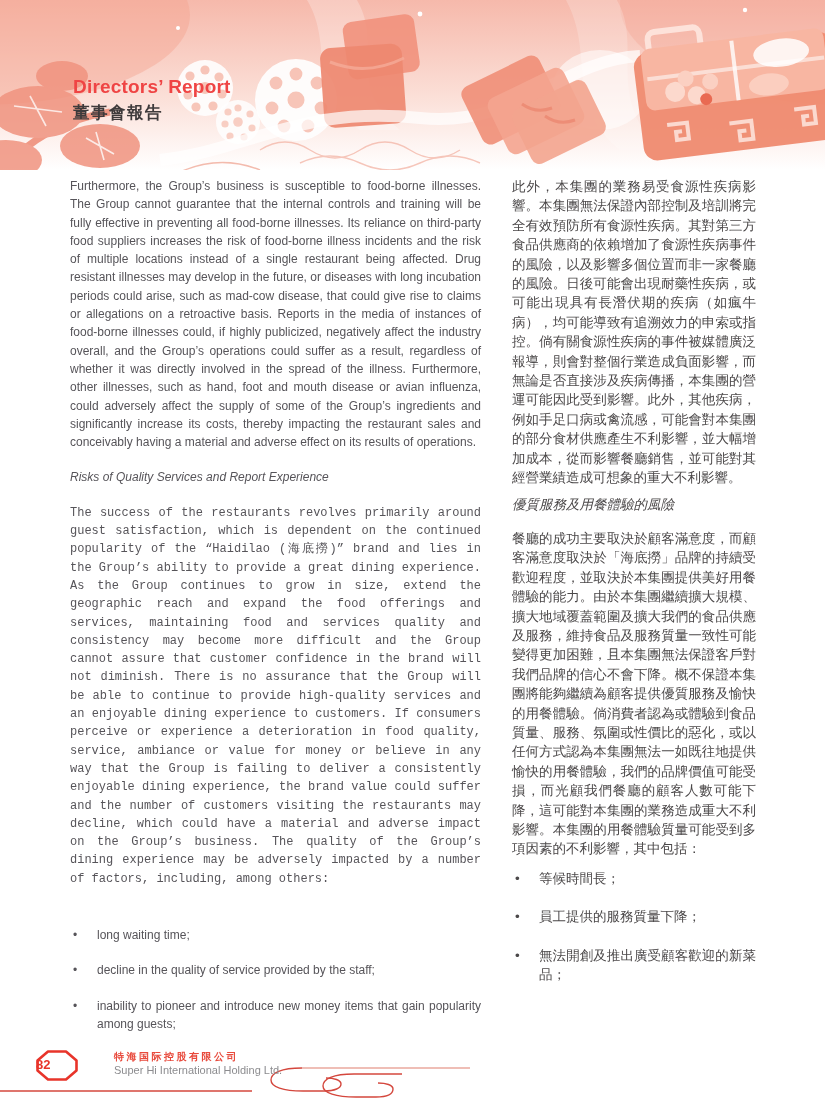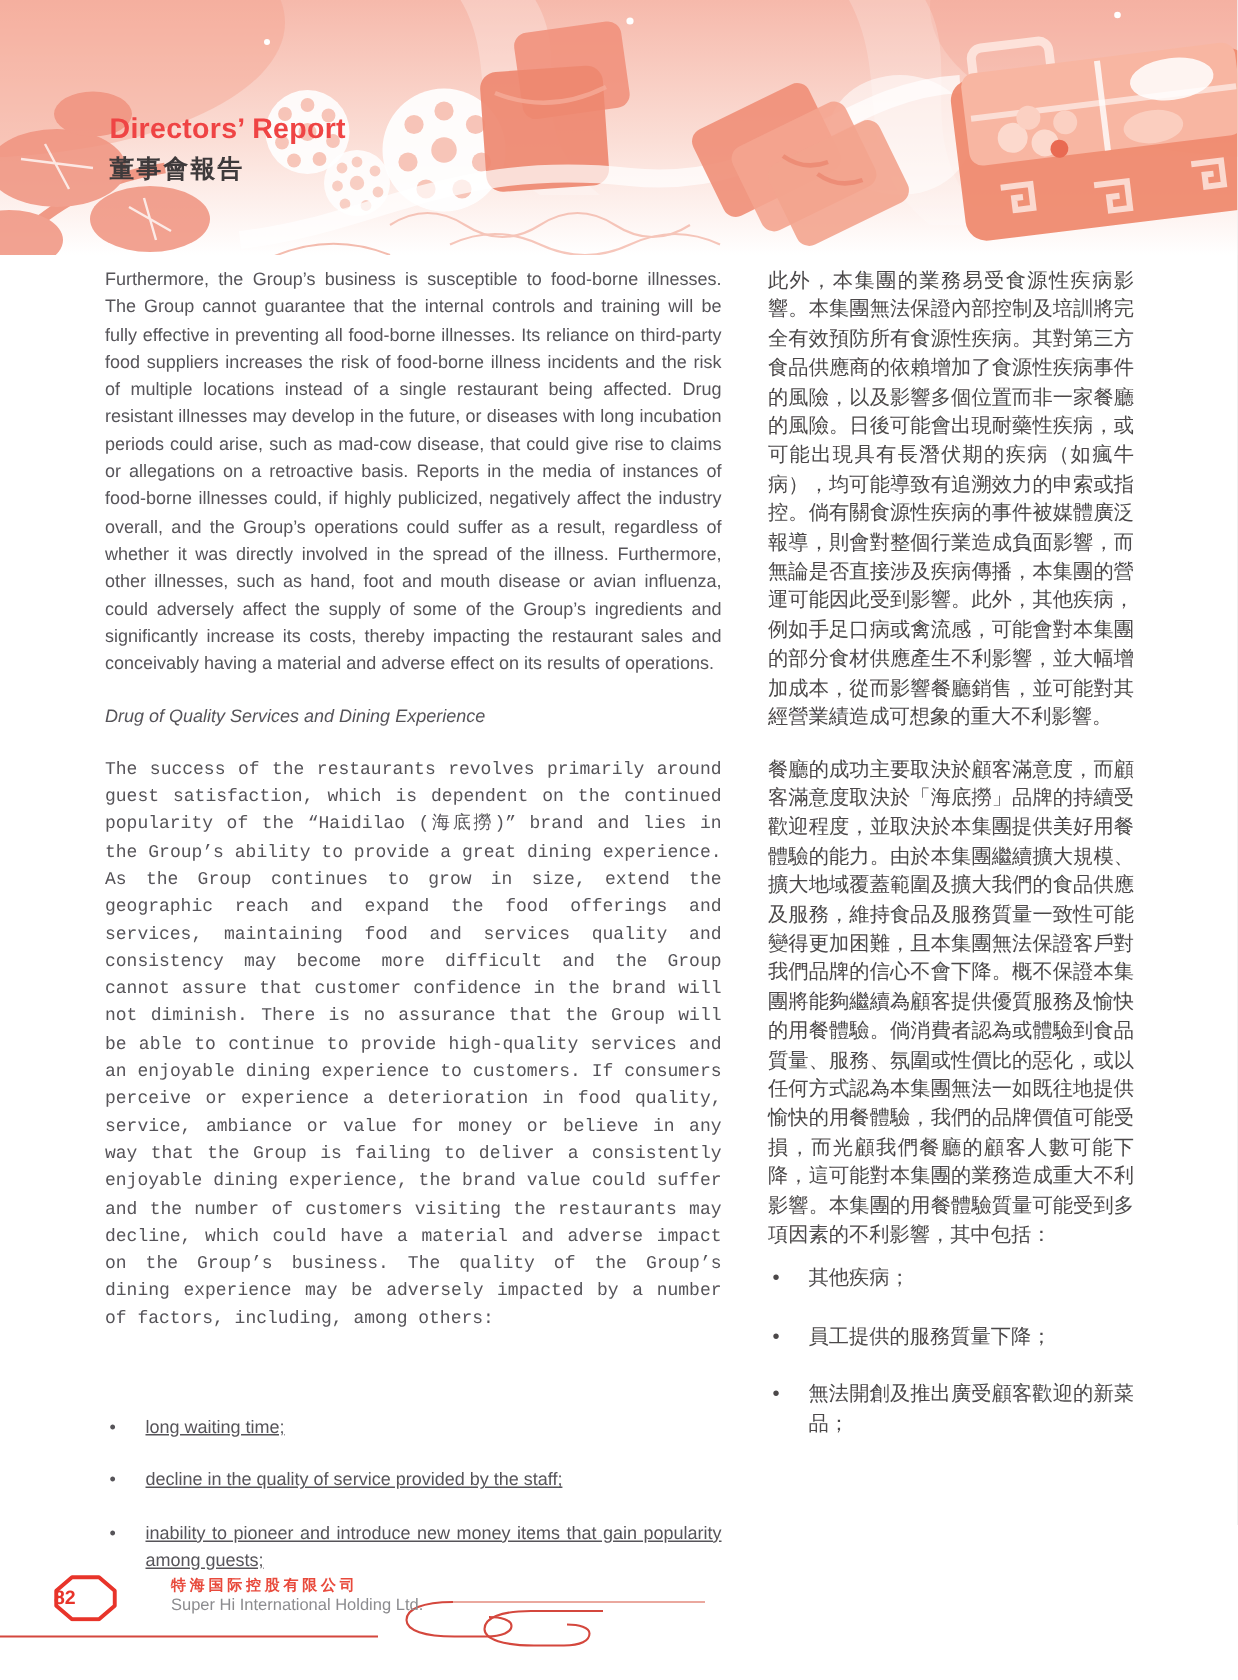--- a/index.html
+++ b/index.html
@@ -20,21 +20,21 @@
   }
   
   .col{position:absolute;text-align:justify;}
   .col p{margin:0;}
   .col-en{
     left:70px;top:177px;width:411px;
     font-size:12px;line-height:18.3px;color:#565459;
   }
   .col-en .section-heading{margin-top:17px;}
   .col-en .para2{margin-top:17px;font-family:Liberation Mono, monospace;}
-  .col-en ul{margin:54px 0 0 0;text-decoration:underline;}
+  .col-en ul{margin:38px 0 0 0;}
   .col-en li + li{margin-top:17px;}
   .col-zh{
     left:512px;top:177px;width:244px;
     font-size:13.5px;line-height:19.4px;color:#4b4849;
     text-justify:inter-ideograph;
   }
   .col-zh .section-heading{margin-top:7px;}
   .col-zh .para2{margin-top:15px;}
   .col-zh ul{margin:10px 0 0 0;}
   .col-zh li + li{margin-top:19px;}
@@ -173,34 +173,35 @@
       <circle cx="420" cy="14" r="2.4" fill="#ffffff"></circle>
       <circle cx="745" cy="10" r="2.2" fill="#ffffff"></circle>
       <circle cx="178" cy="28" r="2" fill="#ffffff"></circle>
     </svg>
     <div class="title-en">Directors’ Report</div>
     <div class="title-zh" lang="zh-Hant">董事會報告</div>
   </div>
 
   <div class="col col-en">
     <p class="para1">Furthermore, the Group’s business is susceptible to food-borne illnesses. The Group cannot guarantee that the internal controls and training will be fully effective in preventing all food-borne illnesses. Its reliance on third-party food suppliers increases the risk of food-borne illness incidents and the risk of multiple locations instead of a single restaurant being affected. Drug resistant illnesses may develop in the future, or diseases with long incubation periods could arise, such as mad-cow disease, that could give rise to claims or allegations on a retroactive basis. Reports in the media of instances of food-borne illnesses could, if highly publicized, negatively affect the industry overall, and the Group’s operations could suffer as a result, regardless of whether it was directly involved in the spread of the illness. Furthermore, other illnesses, such as hand, foot and mouth disease or avian influenza, could adversely affect the supply of some of the Group’s ingredients and significantly increase its costs, thereby impacting the restaurant sales and conceivably having a material and adverse effect on its results of operations.</p>
-    <p class="section-heading">Drug of Quality Services and Dining Experience</p>
+    <p class="section-heading">Risks of Quality Services and Report Experience</p>
     <p class="para2">The success of the restaurants revolves primarily around guest satisfaction, which is dependent on the continued popularity of the “Haidilao (海底撈)” brand and lies in the Group’s ability to provide a great dining experience. As the Group continues to grow in size, extend the geographic reach and expand the food offerings and services, maintaining food and services quality and consistency may become more difficult and the Group cannot assure that customer confidence in the brand will not diminish. There is no assurance that the Group will be able to continue to provide high-quality services and an enjoyable dining experience to customers. If consumers perceive or experience a deterioration in food quality, service, ambiance or value for money or believe in any way that the Group is failing to deliver a consistently enjoyable dining experience, the brand value could suffer and the number of customers visiting the restaurants may decline, which could have a material and adverse impact on the Group’s business. The quality of the Group’s dining experience may be adversely impacted by a number of factors, including, among others:</p>
     <ul class="bullets">
       <li>long waiting time;</li>
       <li>decline in the quality of service provided by the staff;</li>
       <li>inability to pioneer and introduce new money items that gain popularity among guests;</li>
     </ul>
   </div>
 
   <div class="col col-zh" lang="zh-Hant">
     <p class="para1">此外，本集團的業務易受食源性疾病影響。本集團無法保證內部控制及培訓將完全有效預防所有食源性疾病。其對第三方食品供應商的依賴增加了食源性疾病事件的風險，以及影響多個位置而非一家餐廳的風險。日後可能會出現耐藥性疾病，或可能出現具有長潛伏期的疾病（如瘋牛病），均可能導致有追溯效力的申索或指控。倘有關食源性疾病的事件被媒體廣泛報導，則會對整個行業造成負面影響，而無論是否直接涉及疾病傳播，本集團的營運可能因此受到影響。此外，其他疾病，例如手足口病或禽流感，可能會對本集團的部分食材供應產生不利影響，並大幅增加成本，從而影響餐廳銷售，並可能對其經營業績造成可想象的重大不利影響。</p>
+    <p class="section-heading">優質服務及用餐體驗的風險</p>
     <p class="para2">餐廳的成功主要取決於顧客滿意度，而顧客滿意度取決於「海底撈」品牌的持續受歡迎程度，並取決於本集團提供美好用餐體驗的能力。由於本集團繼續擴大規模、擴大地域覆蓋範圍及擴大我們的食品供應及服務，維持食品及服務質量一致性可能變得更加困難，且本集團無法保證客戶對我們品牌的信心不會下降。概不保證本集團將能夠繼續為顧客提供優質服務及愉快的用餐體驗。倘消費者認為或體驗到食品質量、服務、氛圍或性價比的惡化，或以任何方式認為本集團無法一如既往地提供愉快的用餐體驗，我們的品牌價值可能受損，而光顧我們餐廳的顧客人數可能下降，這可能對本集團的業務造成重大不利影響。本集團的用餐體驗質量可能受到多項因素的不利影響，其中包括：</p>
     <ul class="bullets">
-      <li>其他疾病；</li>
+      <li>等候時間長；</li>
       <li>員工提供的服務質量下降；</li>
       <li>無法開創及推出廣受顧客歡迎的新菜品；</li>
     </ul>
   </div>
 
   <div class="footer">
     <svg class="deco" width="825" height="80" viewBox="0 0 825 80">
       <line x1="0" y1="51" x2="252" y2="51" stroke="#d4473d" stroke-width="1.4"></line>
       <path d="M302,28 H470" stroke="#eaa89e" stroke-width="1.4" fill="none"></path>
       <path d="M302,28 C281,28 271,33 271,40 C271,47 283,51 303,51 H324 C335,51 341,48 341,44 C341,40 334,38 326,38" stroke="#d4473d" stroke-width="1.4" fill="none"></path>

